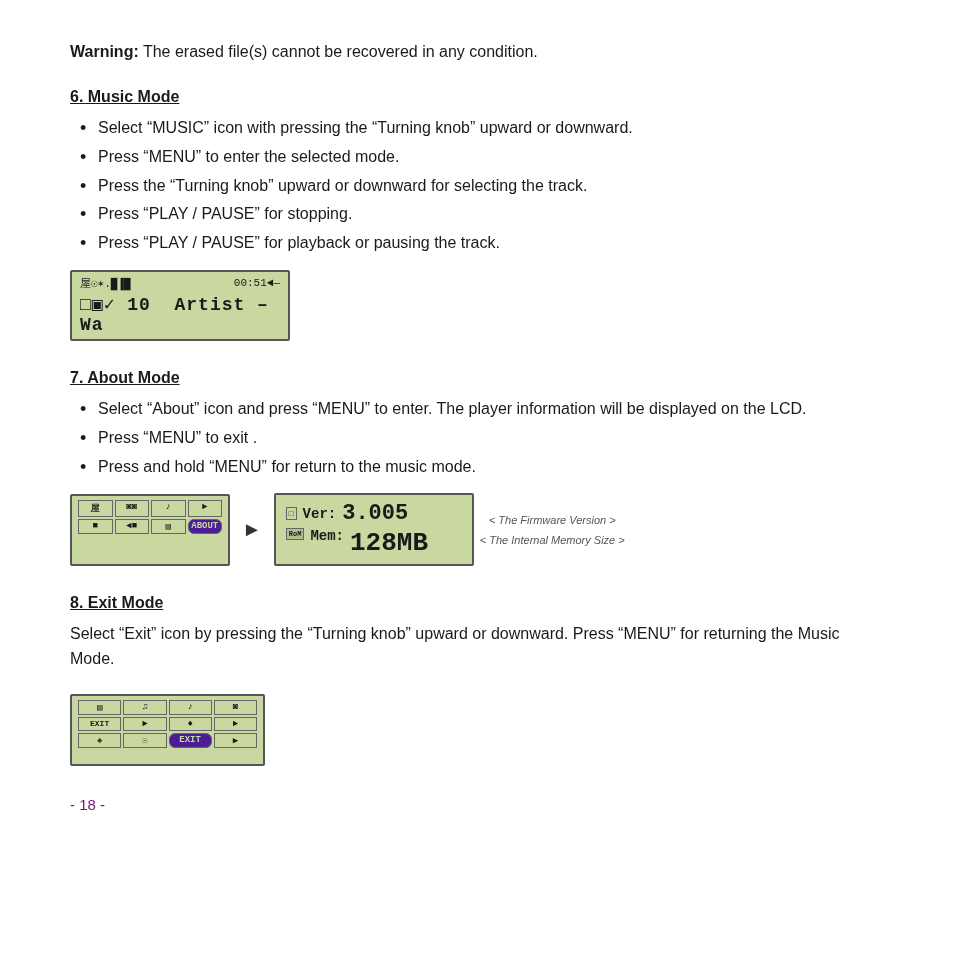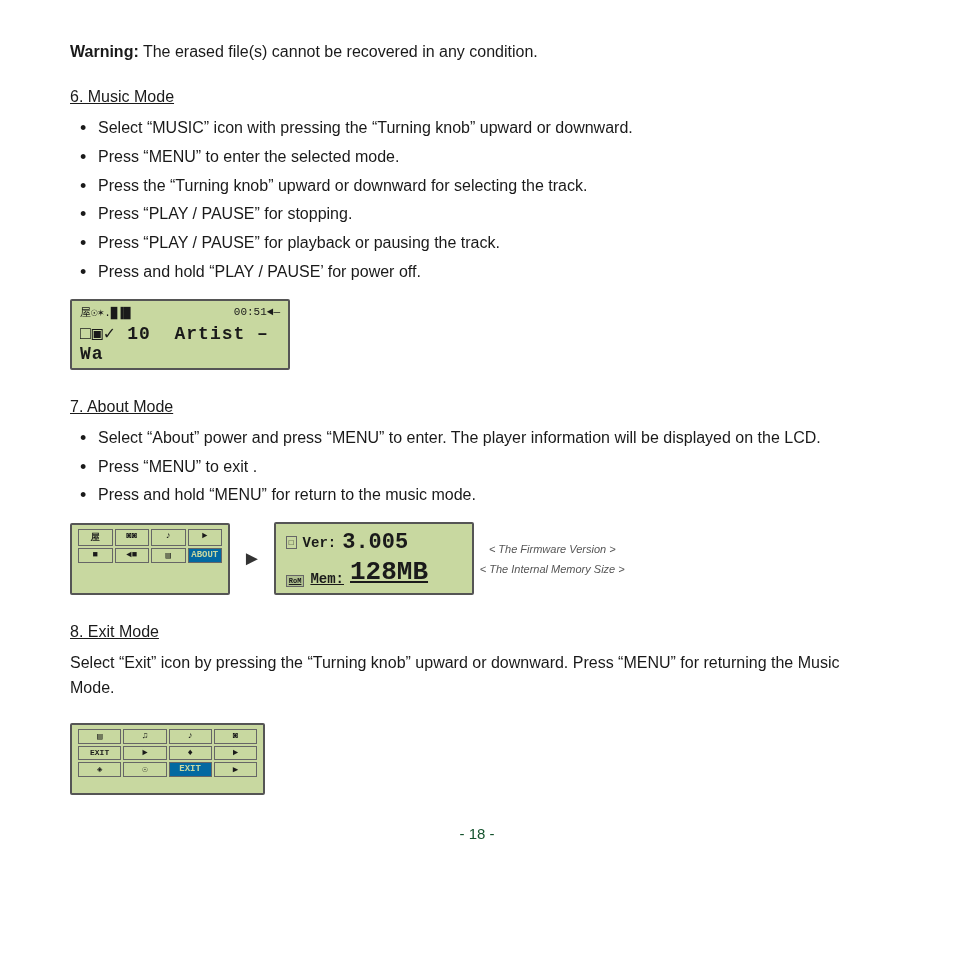--- a/index.html
+++ b/index.html
@@ -17,21 +17,21 @@
       line-height: 1.5;
     }
     .warning-bold {
       font-weight: bold;
       text-align: center;
     }
     .section {
       margin-bottom: 28px;
     }
     .section-heading {
-      font-weight: normal;
+      font-weight: bold;
       text-decoration: underline;
       margin-bottom: 10px;
       font-size: 16px;
     }
     ul.bullet-list {
       list-style: none;
       padding: 0;
       margin: 0 0 14px 0;
     }
     ul.bullet-list li {
@@ -98,22 +98,23 @@
     }
     .icon-cell {
       border: 1px solid #666;
       text-align: center;
       font-size: 9px;
       padding: 1px;
       background: #c8d8a0;
       font-weight: bold;
     }
     .icon-cell.highlighted {
-      background: #0369a1;
+      background: #4c1d95;
       color: #c8d8a0;
+      border-radius: 6px;
     }
     .arrow-right {
       font-size: 20px;
       color: #333;
     }
     .lcd-about-info {
       border: 2px solid #555;
       background: #c8d8a0;
       padding: 6px 10px;
       font-family: 'Courier New', monospace;
@@ -131,23 +132,22 @@
       font-size: 8px;
       padding: 1px 2px;
       background: #c8d8a0;
     }
     .about-ver-text {
       font-size: 22px;
       font-weight: bold;
     }
     .about-mem-row {
       display: flex;
-      align-items: flex-end;
+      align-items: flex-start;
       gap: 6px;
-      text-decoration: underline;
     }
     .about-mem-icon {
       border: 1px solid #666;
       font-size: 7px;
       padding: 1px 2px;
       background: #b0c090;
       font-weight: bold;
     }
     .about-mem-text {
       font-size: 26px;
@@ -176,24 +176,24 @@
       width: 195px;
       border-radius: 2px;
       height: 72px;
     }
     .exit-icons-grid {
       display: grid;
       grid-template-columns: repeat(4, 1fr);
       gap: 2px;
     }
     .page-number {
-      text-align: center;
+      text-align: left;
       margin-top: 30px;
       font-size: 15px;
-      color: #14532d;
+      color: #701a75;
     }
     .about-info-container {
       display: flex;
       align-items: center;
       gap: 6px;
     }
   </style>
 </head>
 <body>
 
@@ -202,37 +202,36 @@
 </p>
 
 <div class="section">
   <div class="section-heading">6. Music Mode</div>
   <ul class="bullet-list">
     <li>Select “MUSIC” icon with pressing the “Turning knob” upward or downward.</li>
     <li>Press “MENU” to enter the selected mode.</li>
     <li>Press the “Turning knob” upward or downward for selecting the track.</li>
     <li>Press “PLAY / PAUSE” for stopping.</li>
     <li>Press “PLAY / PAUSE” for playback or pausing the track.</li>
-    <li>Press and hold “PLAY / PAUSE’ for power off.</li>
   </ul>
   <div class="lcd-image-wrapper">
     <div class="lcd-music">
       <div class="lcd-top-row">
         <span>屋☉✶.█▐█</span>
         <span>00:51◄—</span>
       </div>
       <div class="lcd-bottom-row">□▣✓ 10&nbsp; Artist – Wa</div>
     </div>
   </div>
 </div>
 
 <div class="section">
   <div class="section-heading">7. About Mode</div>
   <ul class="bullet-list">
-    <li>Select “About” power and press “MENU” to enter. The player information will be displayed on the LCD.</li>
+    <li>Select “About” icon and press “MENU” to enter. The player information will be displayed on the LCD.</li>
     <li>Press “MENU” to exit .</li>
     <li>Press and hold “MENU” for return to the music mode.</li>
   </ul>
   <div class="about-images">
 
     <div class="lcd-about-icons">
       <div class="about-icons-grid">
         <div class="icon-cell">屋</div>
         <div class="icon-cell">◙◙</div>
         <div class="icon-cell">♪</div>

